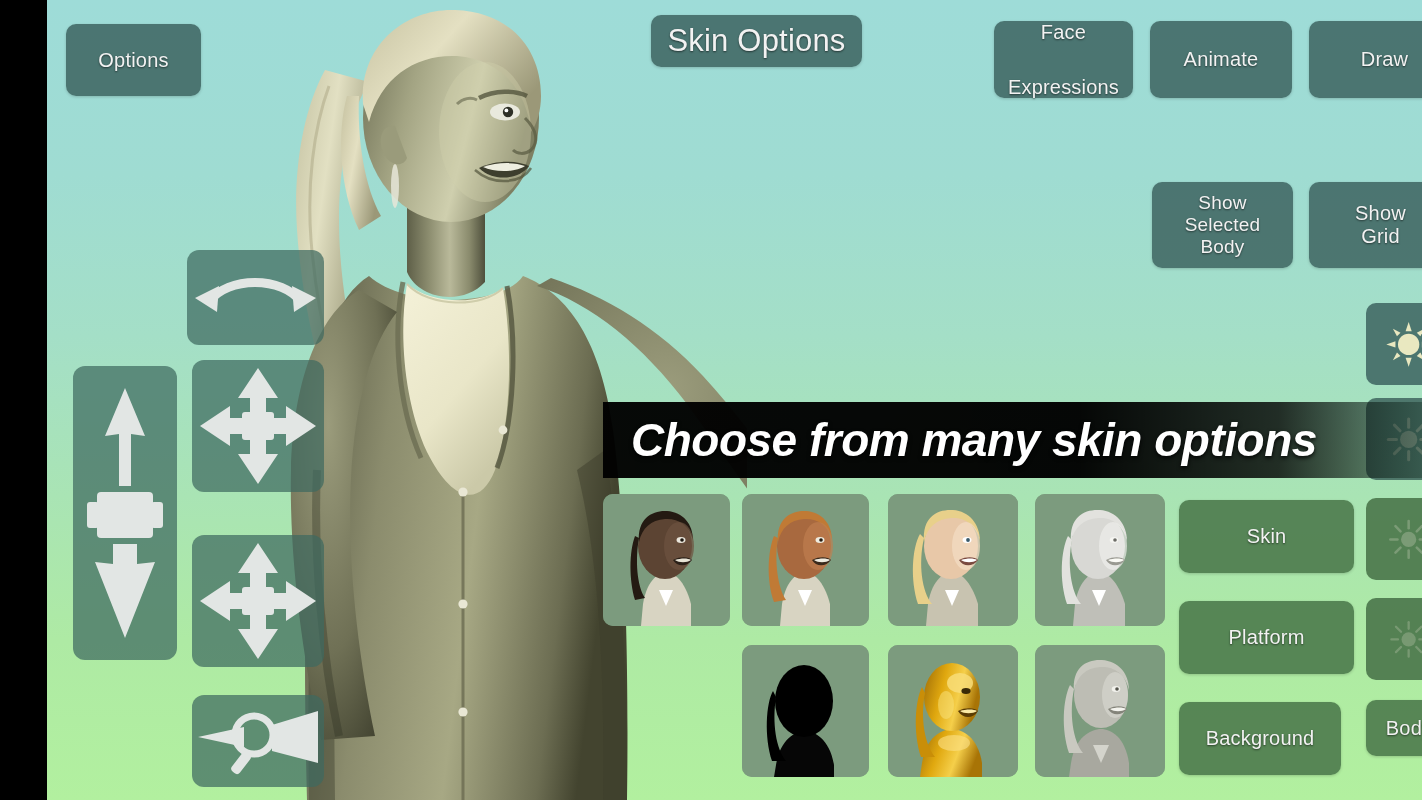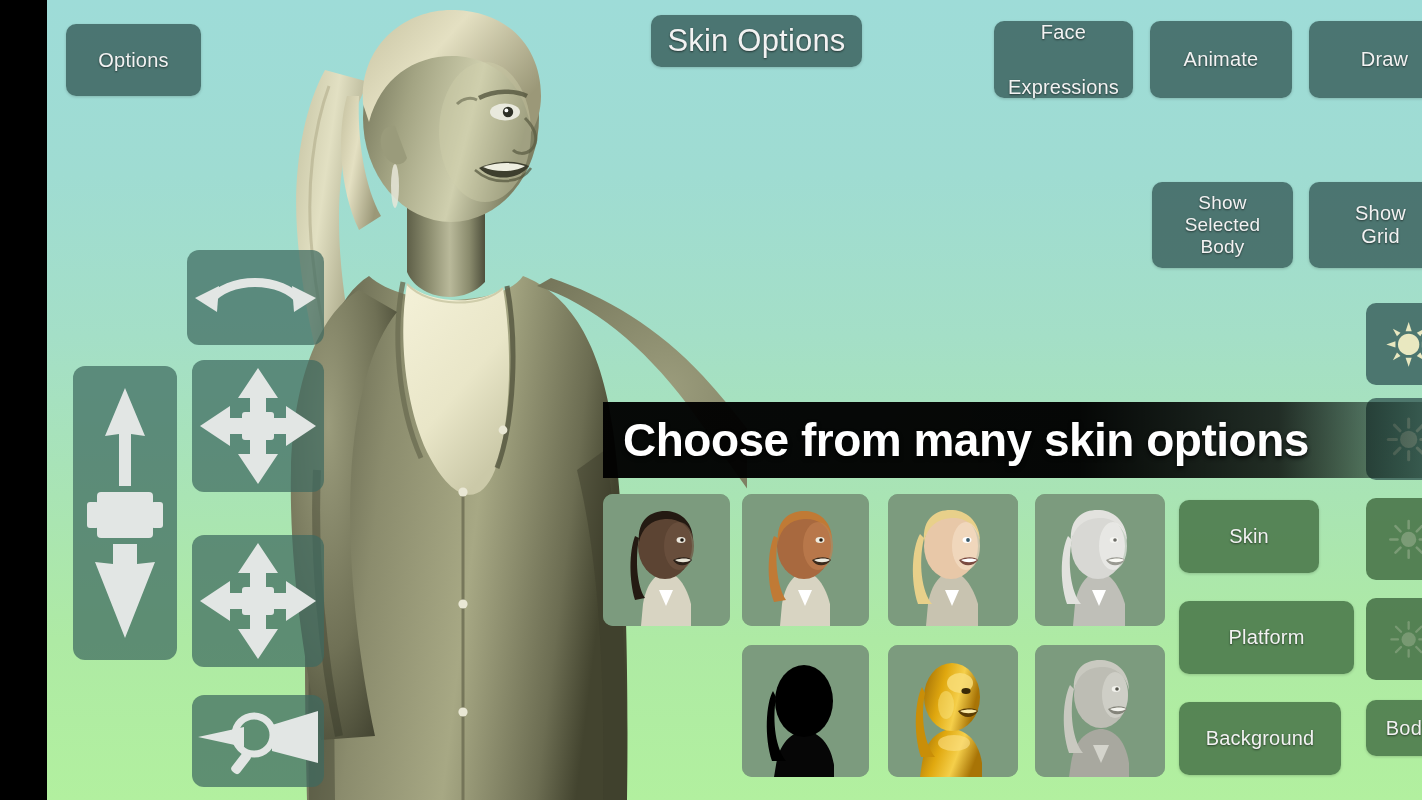--- a/index.html
+++ b/index.html
@@ -45,22 +45,23 @@
   
   .banner{
     position:absolute;left:556px;top:402px;width:866px;height:76px;
     background:linear-gradient(90deg,rgba(0,0,0,.96) 0%,rgba(0,0,0,.97) 55%,rgba(0,0,0,.80) 78%,rgba(10,30,22,.45) 92%,rgba(30,60,45,.16) 100%);
     display:flex;align-items:center;
   }
   .banner-text{
     color:#ffffff;
     font-size:46px;
     font-weight:bold;
+    font-style:italic;
     letter-spacing:-0.5px;
-    padding-left:20px;
+    padding-left:28px;
     white-space:nowrap;
     text-shadow:0 2px 4px rgba(0,0,0,.9);
   }
 
   
   .thumb{
     position:absolute;
     border-radius:10px;
     overflow:hidden;
     background:rgba(120,155,122,0.85);
@@ -255,21 +256,21 @@
         <line x1="25" y1="25" x2="35" y2="35"></line>
           <line x1="65" y1="65" x2="75" y2="75"></line>
         <line x1="75" y1="25" x2="65" y2="35"></line>
           <line x1="25" y1="75" x2="35" y2="65"></line>
       </g>
     </svg>
   </div>
 
   <div class="btn green" style="left:1319px;top:700px;width:86px;height:56px;">Body</div>
 
-  <div class="btn green" style="left:1132px;top:500px;width:140px;height:73px;">Skin</div>
+  <div class="btn green" style="left:1132px;top:500px;width:175px;height:73px;">Skin</div>
 
   <div class="btn green" style="left:1132px;top:601px;width:175px;height:73px;">Platform</div>
 
   <div class="btn green" style="left:1132px;top:702px;width:162px;height:73px;text-align:center;">Background</div>
 
   <div class="pad-panel" style="left:140px;top:250px;width:137px;height:95px;">
     <svg viewBox="0 0 137 95">
       <path d="M22 52 C 40 26, 96 26, 114 52" stroke="#e2e6e4" stroke-width="9" fill="none"></path>
       <polygon class="arrow" points="8,48 32,36 30,62"></polygon>
       <polygon class="arrow" points="129,48 105,36 107,62"></polygon>

